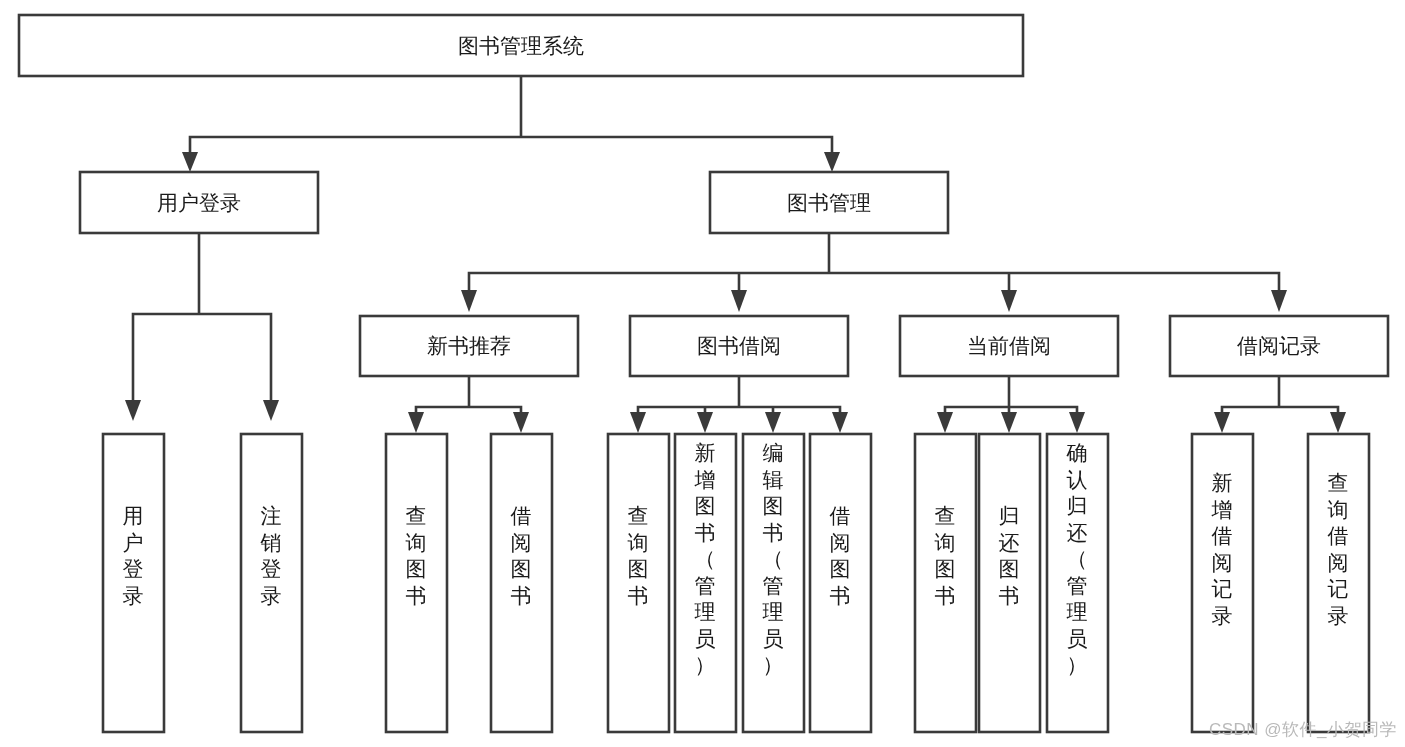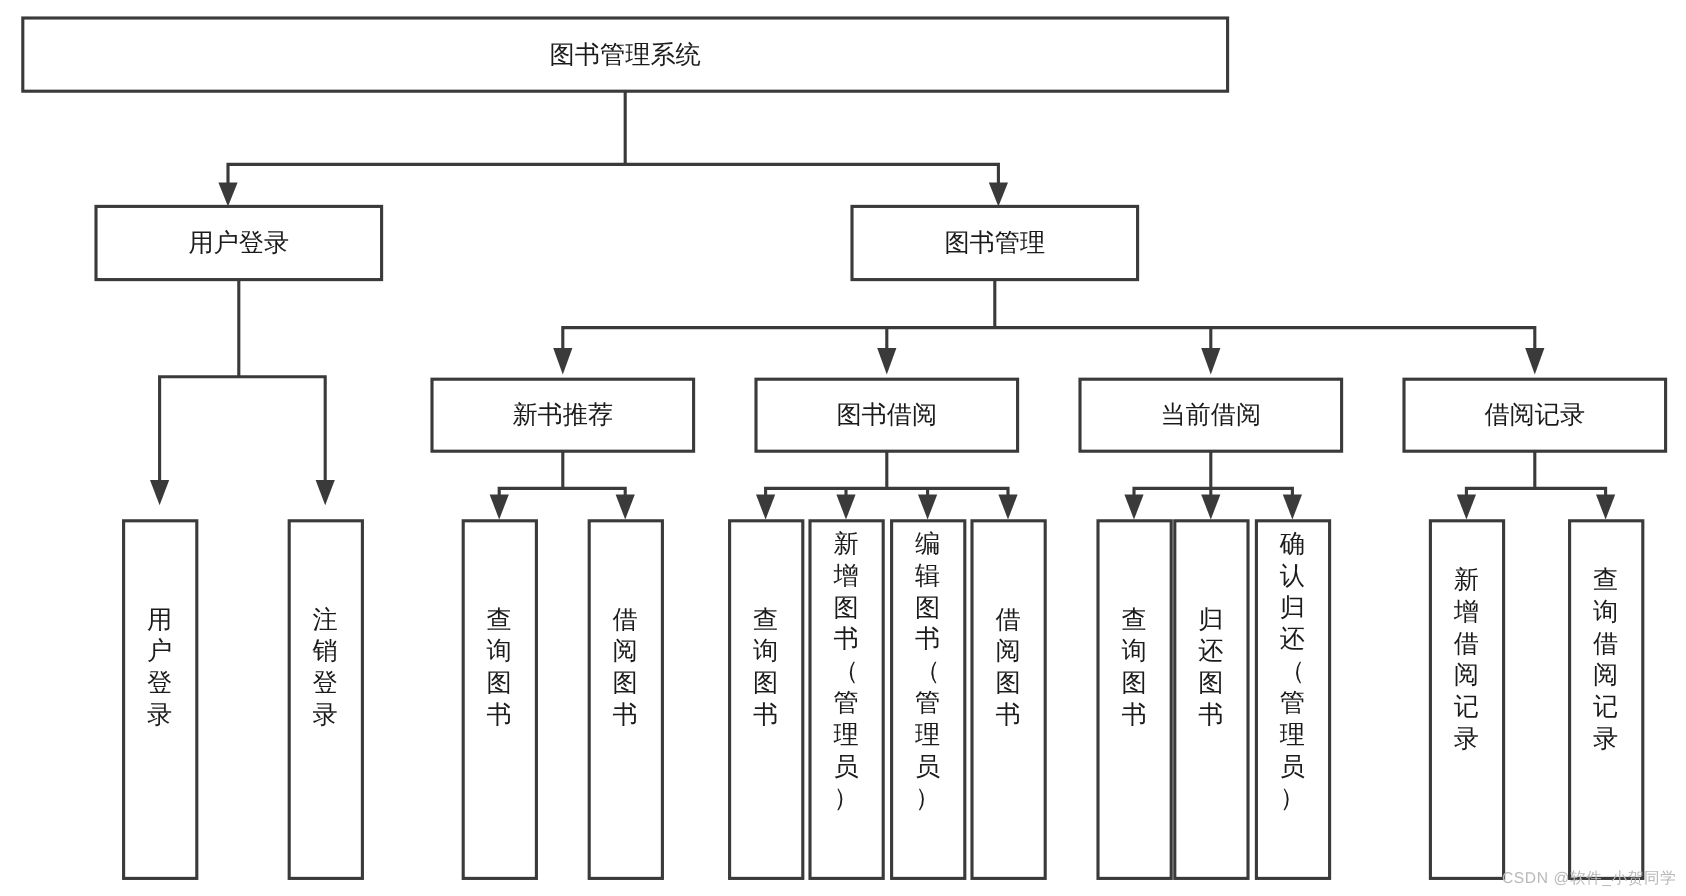--- a/index.html
+++ b/index.html
@@ -52,21 +52,21 @@
     font-family: "Liberation Sans", "DejaVu Sans", sans-serif;
     font-size: 21px;
     fill: #1b1b1b;
     text-anchor: middle;
   }
   .watermark {
     position: absolute;
     right: 8px;
     bottom: 6px;
     font-family: "Liberation Sans", "DejaVu Sans", sans-serif;
-    font-size: 13px;
+    font-size: 17px;
     color: #b9b9b9;
     letter-spacing: 0.5px;
     white-space: nowrap;
     user-select: none;
   }
 </style>
 </head>
 <body>
 
 <div id="canvas">

